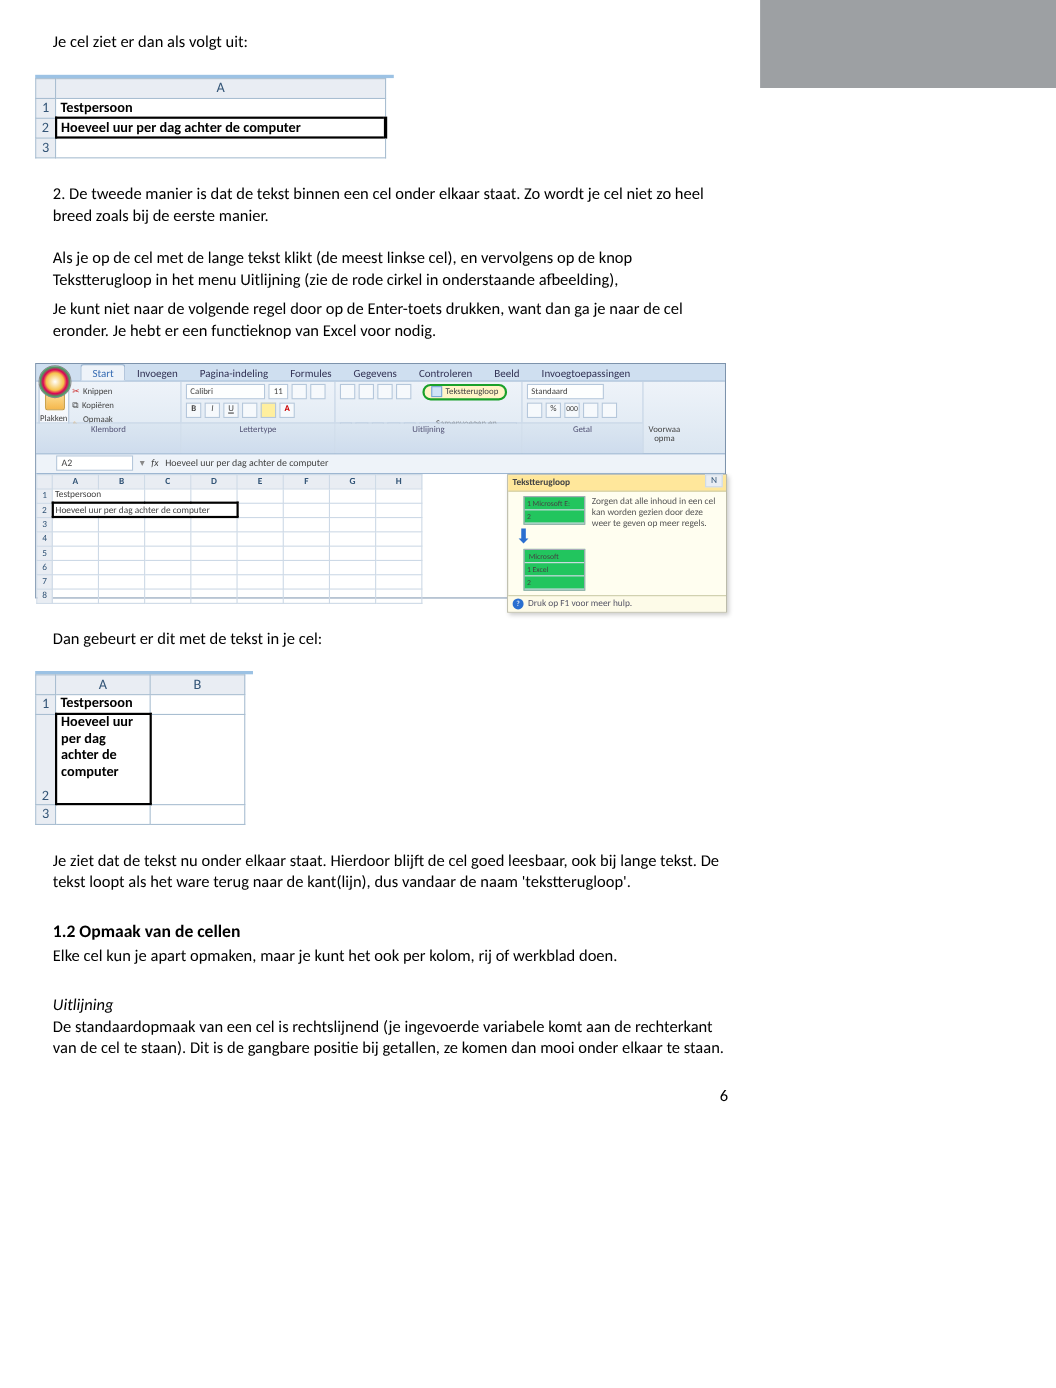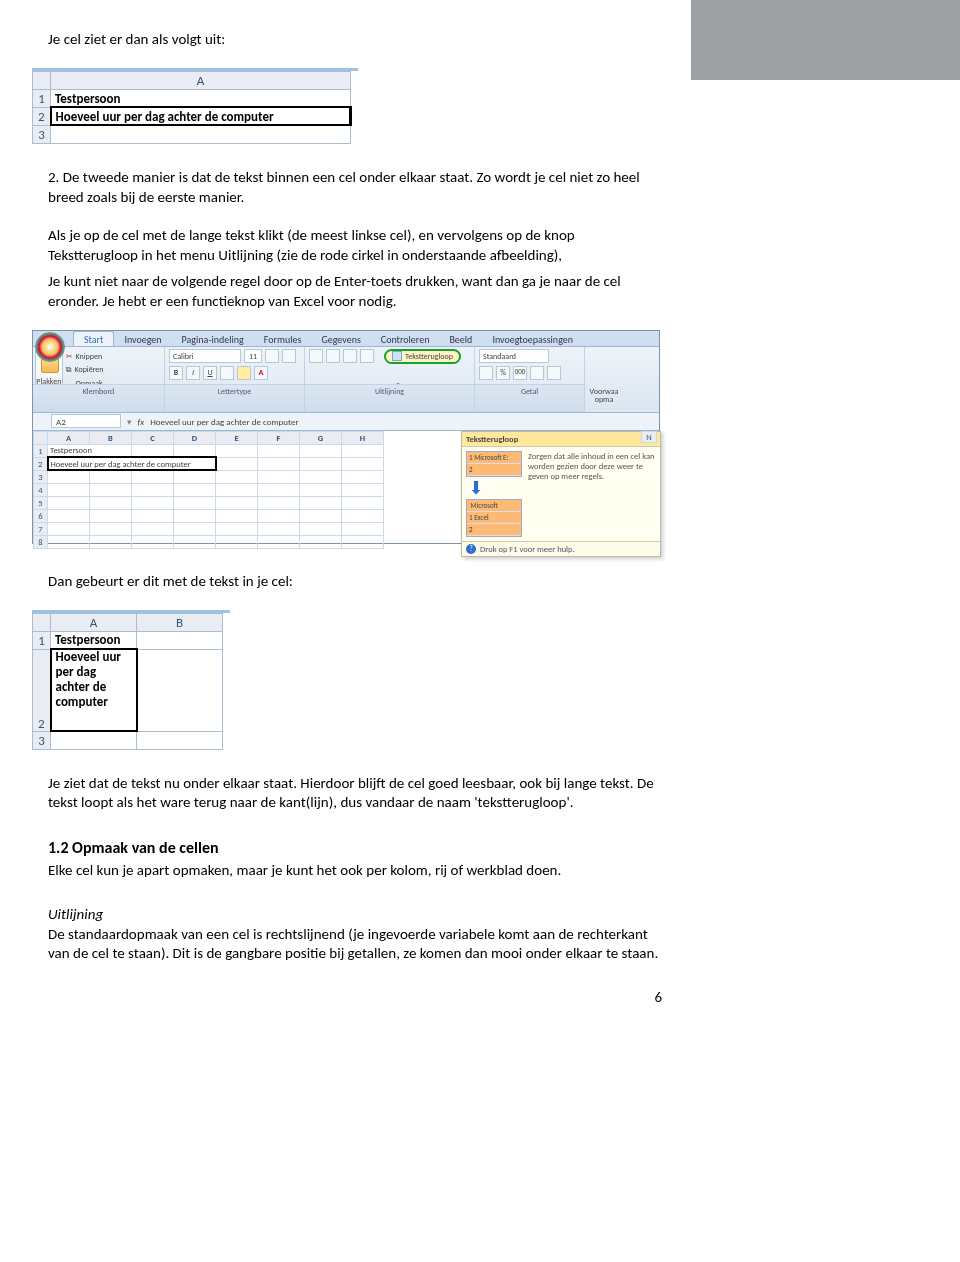--- a/index.html
+++ b/index.html
@@ -143,21 +143,21 @@
   .fig2 .tooltip {
     position: absolute; top: 0px; left: 428px; width: 200px;
     background: #fffef0; border: 1px solid #bba; font-size: 8.5px;
     box-shadow: 2px 2px 4px rgba(0,0,0,.2);
   }
   .fig2 .tooltip .tt-head {
     background: #ffe79b; padding: 2px 4px; font-weight: bold; border-bottom: 1px solid #cca;
   }
   .fig2 .tooltip .tt-body { display: flex; padding: 4px; gap: 6px; }
   .fig2 .tooltip .tt-preview {
-    width: 56px; border: 1px solid #aab; background: #fdba74; font-size: 7px;
+    width: 56px; border: 1px solid #aab; background: #22c55e; font-size: 7px; margin-left: 10px;
   }
   .fig2 .tooltip .tt-preview div { border-bottom: 1px solid #dde; padding: 1px 2px; }
   .fig2 .tooltip .tt-arrow {
     width: 20px; font-size: 18px; color: #2a6fd0; text-align: center;
   }
   .fig2 .tooltip .tt-desc { flex: 1; color: #555; line-height: 1.2; }
   .fig2 .tooltip .tt-foot {
     border-top: 1px solid #cca; padding: 2px 4px; color: #556; background: #fdfbe8;
     display: flex; align-items: center; gap: 4px;
   }

